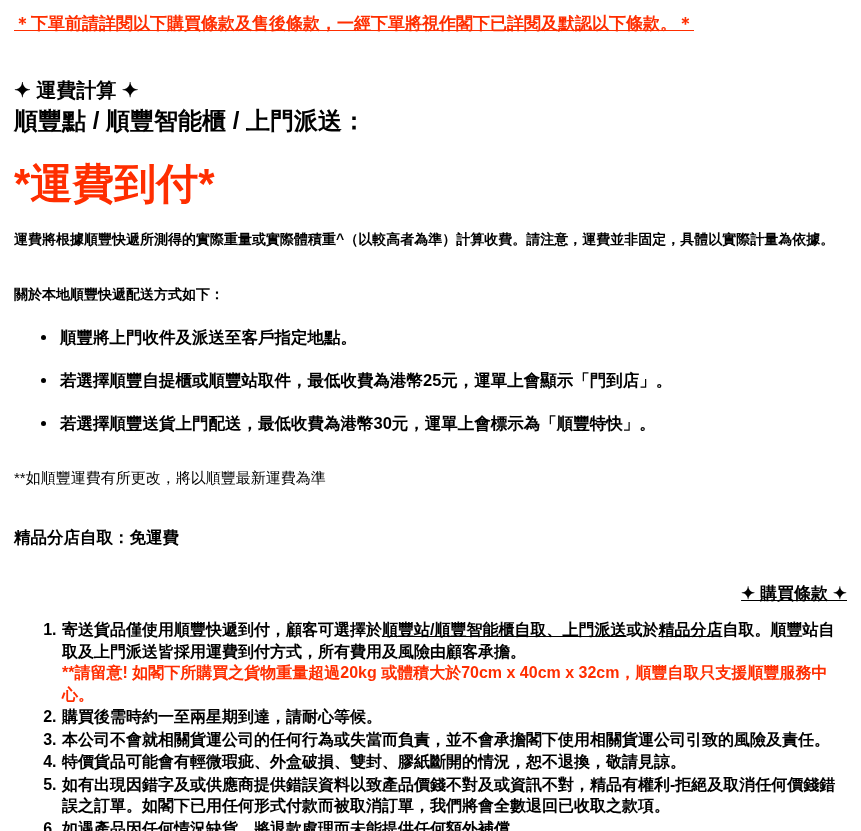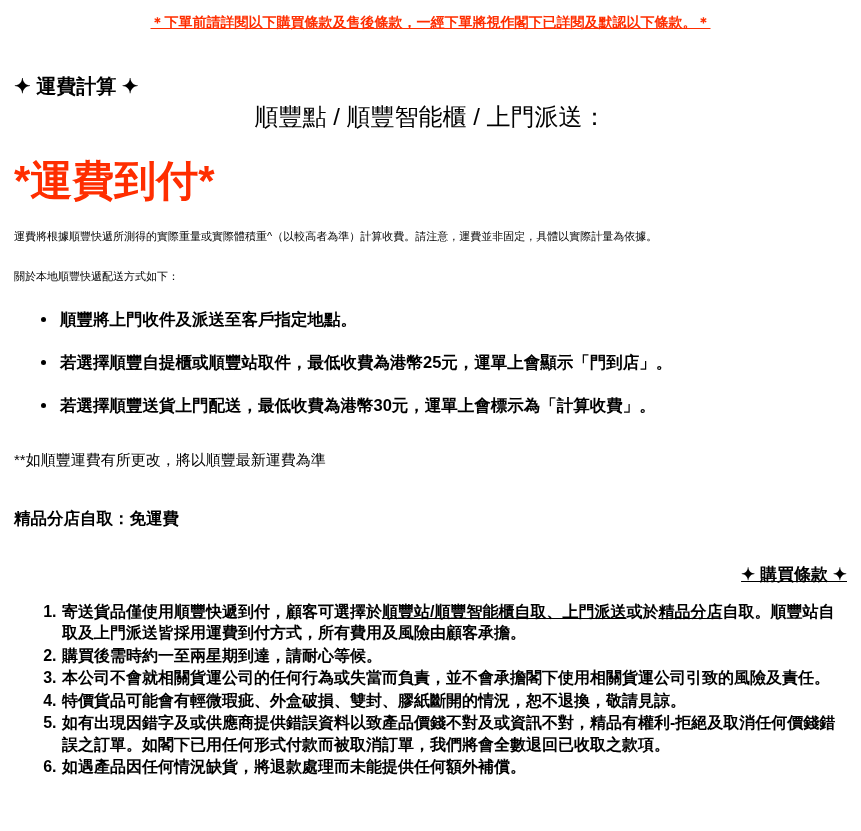--- a/index.html
+++ b/index.html
@@ -16,55 +16,53 @@
     width: 861px;
     height: 831px;
     box-sizing: border-box;
     padding: 8px 14px 0 14px;
     overflow: hidden;
     color: var(--ink);
     font-family: "Liberation Sans", sans-serif;
   }
   .top-notice {
     margin: 6px 0 0 0;
-    font-size: 14px;
+    font-size: 17px;
     line-height: 1.15;
     font-weight: bold;
     color: var(--red);
     text-decoration: underline;
-    text-align: center;
   }
   .ship-heading {
     margin: 45px 0 0 0;
     font-size: 20px;
     line-height: 1.1;
     font-weight: bold;
   }
   .ship-subheading {
     margin: 6px 0 0 0;
     font-size: 24px;
     line-height: 1.15;
-    font-weight: normal;
-    text-align: center;
+    font-weight: bold;
   }
   .ship-highlight {
     margin: 27px 0 0 0;
     font-size: 42px;
     line-height: 1.1;
     font-weight: bold;
     color: var(--red);
   }
   .body-para {
     margin: 19px 0 0 0;
-    font-size: 11px;
+    font-size: 14px;
     line-height: 27px;
-    font-weight: normal;
+    font-weight: bold;
   }
   .lead-in {
-    margin-top: 13px;
+    margin-top: 28px;
   }
   ul.ship-bullets {
     margin: 14px 0 0 0;
     padding: 0 0 0 44px;
     font-size: 16.5px;
     line-height: 27px;
     font-weight: bold;
   }
   ul.ship-bullets li {
     margin: 16px 0 8px 0;
@@ -116,29 +114,29 @@
 
 <div class="ship-highlight">*運費到付*</div>
 
 <p class="body-para">運費將根據順豐快遞所測得的實際重量或實際體積重^（以較高者為準）計算收費。請注意，運費並非固定，具體以實際計量為依據。</p>
 
 <p class="body-para lead-in">關於本地順豐快遞配送方式如下：</p>
 
 <ul class="ship-bullets">
     <li>順豐將上門收件及派送至客戶指定地點。</li>
     <li>若選擇順豐自提櫃或順豐站取件，最低收費為港幣25元，運單上會顯示「門到店」。</li>
-    <li>若選擇順豐送貨上門配送，最低收費為港幣30元，運單上會標示為「計算收費」。</li>
+    <li>若選擇順豐送貨上門配送，最低收費為港幣30元，運單上會標示為「順豐特快」。</li>
   </ul>
 
 <div class="ship-note">**如順豐運費有所更改，將以順豐最新運費為準</div>
 
 <div class="store-pickup">精品分店自取：免運費</div>
 
 <div class="terms-heading">✦ 購買條款 ✦</div>
 
 <ol class="terms-list">
-    <li><span>寄送貨品僅使用順豐快遞到付，顧客可選擇於</span><span class="u">順豐站/順豐智能櫃自取、上門派送</span><span>或於</span><span class="u">精品分店</span><span>自取。順豐站自取及上門派送皆採用運費到付方式，所有費用及風險由顧客承擔。</span></li>
+    <li><span>寄送貨品僅使用順豐快遞到付，顧客可選擇於</span><span class="u">順豐站/順豐智能櫃自取、上門派送</span><span>或於</span><span class="u">精品分店</span><span>自取。順豐站自取及上門派送皆採用運費到付方式，所有費用及風險由顧客承擔。</span><span class="warn block">**請留意! 如閣下所購買之貨物重量超過20kg 或體積大於70cm x 40cm x 32cm，順豐自取只支援順豐服務中心。</span></li>
     <li><span>購買後需時約一至兩星期到達，請耐心等候。</span></li>
     <li><span>本公司不會就相關貨運公司的任何行為或失當而負責，並不會承擔閣下使用相關貨運公司引致的風險及責任。</span></li>
     <li><span>特價貨品可能會有輕微瑕疵、外盒破損、雙封、膠紙斷開的情況，恕不退換，敬請見諒。</span></li>
     <li><span>如有出現因錯字及或供應商提供錯誤資料以致產品價錢不對及或資訊不對，精品有權利-拒絕及取消任何價錢錯誤之訂單。如閣下已用任何形式付款而被取消訂單，我們將會全數退回已收取之款項。</span></li>
     <li><span>如遇產品因任何情況缺貨，將退款處理而未能提供任何額外補償。</span></li>
   </ol>
 
 </body></html>

